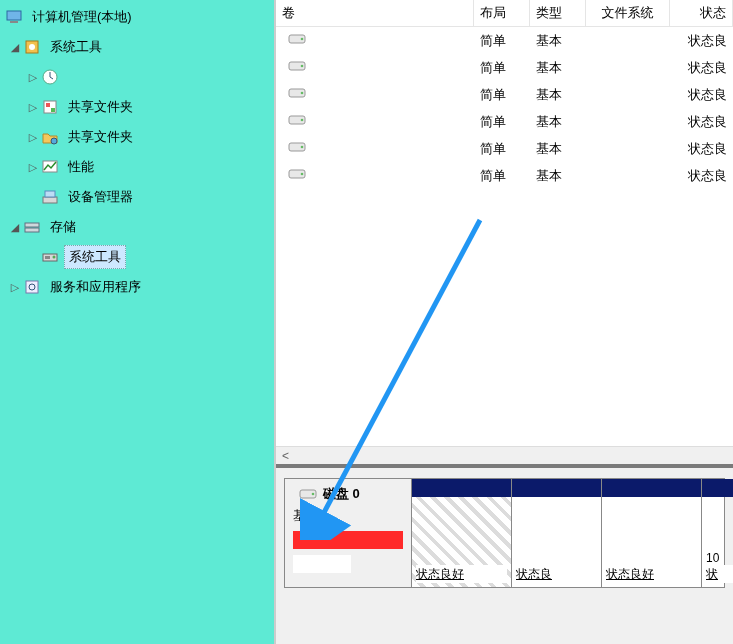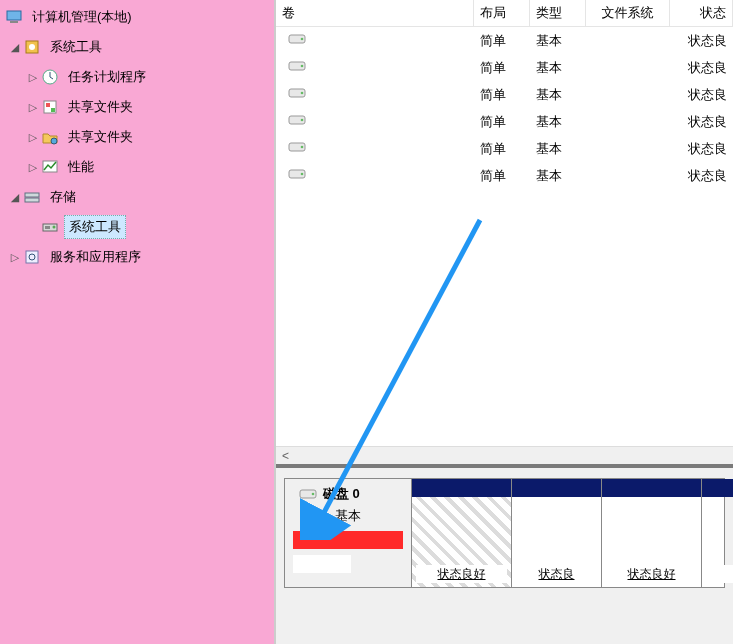--- a/index.html
+++ b/index.html
@@ -13,21 +13,21 @@
       position: relative;
     }
     .container {
       display: flex;
       width: 100%;
       height: 100%;
     }
     .tree-panel {
       width: 276px;
       border-right: 2px solid #ccc;
-      background: #f9a8d4;
+      background: #5eead4;
       padding-top: 2px;
     }
     .tree-row {
       display: flex;
       align-items: center;
       height: 30px;
       padding-left: 4px;
       white-space: nowrap;
       cursor: default;
     }
@@ -90,21 +90,20 @@
       border-top: 4px solid #7a7a7a;
       background: #f0f0f0;
       padding: 10px 8px 0 8px;
       height: 180px;
     }
     .disk-row {
       display: flex;
       border: 1px solid #888;
       background: #fff;
       height: 110px;
-      text-align: center;
     }
     .disk-info {
       width: 160px;
       border-right: 1px solid #888;
       padding: 6px 8px;
       background: #f0f0f0;
       position: relative;
     }
     .disk-info .dname { display: flex; align-items: center; gap: 6px; }
     .disk-info .dtype { margin-top: 4px; }
@@ -191,21 +190,20 @@
     </div>
 
     <div class="tree-row level-2">
       <span class="exp">▷</span>
       <span class="icon">
         <svg width="18" height="18">
             <circle cx="9" cy="9" r="7" fill="#fff" stroke="#5a8"></circle>
             <path d="M9 4v5l3 2" stroke="#357" fill="none"></path>
           </svg>
       </span>
-      <span class="label">任务计划程序</span>
     </div>
 
     <div class="tree-row level-2">
       <span class="exp">▷</span>
       <span class="icon">
         <svg width="18" height="18">
             <rect x="3" y="3" width="12" height="12" fill="#fff" stroke="#888"></rect>
             <rect x="5" y="5" width="4" height="4" fill="#e55"></rect>
             <rect x="10" y="10" width="4" height="4" fill="#5b5"></rect>
           </svg>
@@ -228,20 +226,30 @@
       <span class="exp">▷</span>
       <span class="icon">
         <svg width="18" height="18">
             <rect x="2" y="3" width="14" height="11" fill="#fff" stroke="#888"></rect>
             <polyline points="3,12 7,7 10,10 15,4" fill="none" stroke="#2a8d2a" stroke-width="1.5"></polyline>
           </svg>
       </span>
       <span class="label">性能</span>
     </div>
 
+    <div class="tree-row level-2">
+      <span class="exp"></span>
+      <span class="icon">
+        <svg width="18" height="18">
+            <rect x="2" y="9" width="14" height="6" fill="#d8d8d8" stroke="#777"></rect>
+            <rect x="4" y="3" width="10" height="6" fill="#bdddf5" stroke="#5a8bbd"></rect>
+          </svg>
+      </span>
+      <span class="label">设备管理器</span>
+    </div>
 
     <div class="tree-row level-1">
       <span class="exp">◢</span>
       <span class="icon">
         <svg width="18" height="18">
             <rect x="2" y="5" width="14" height="4" fill="#cfd8dc" stroke="#607080"></rect>
             <rect x="2" y="10" width="14" height="4" fill="#cfd8dc" stroke="#607080"></rect>
           </svg>
       </span>
       <span class="label">存储</span>

